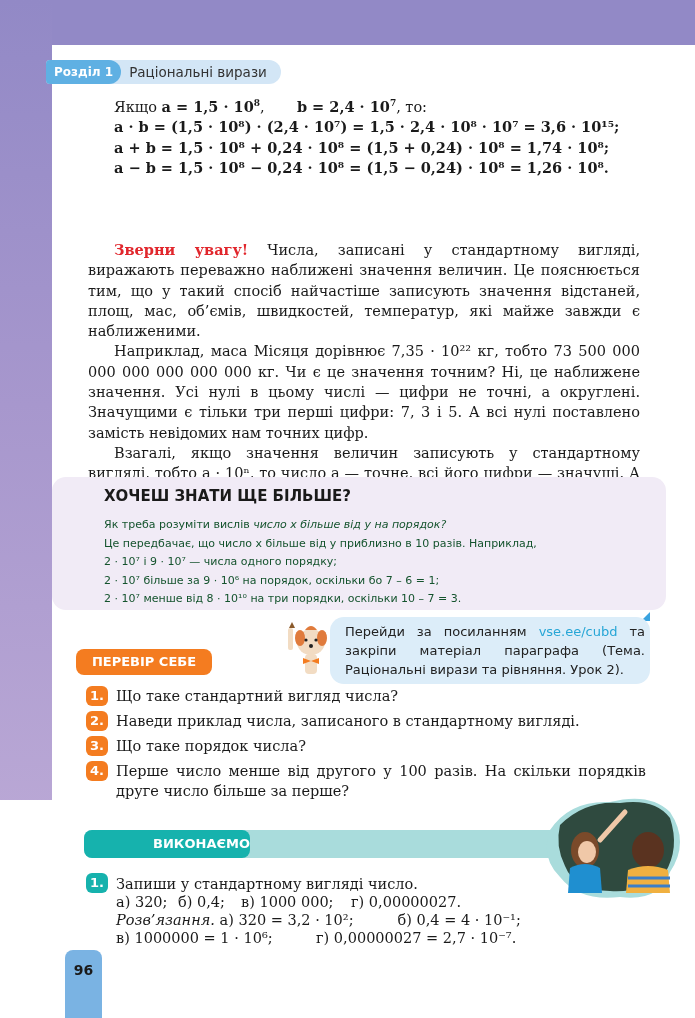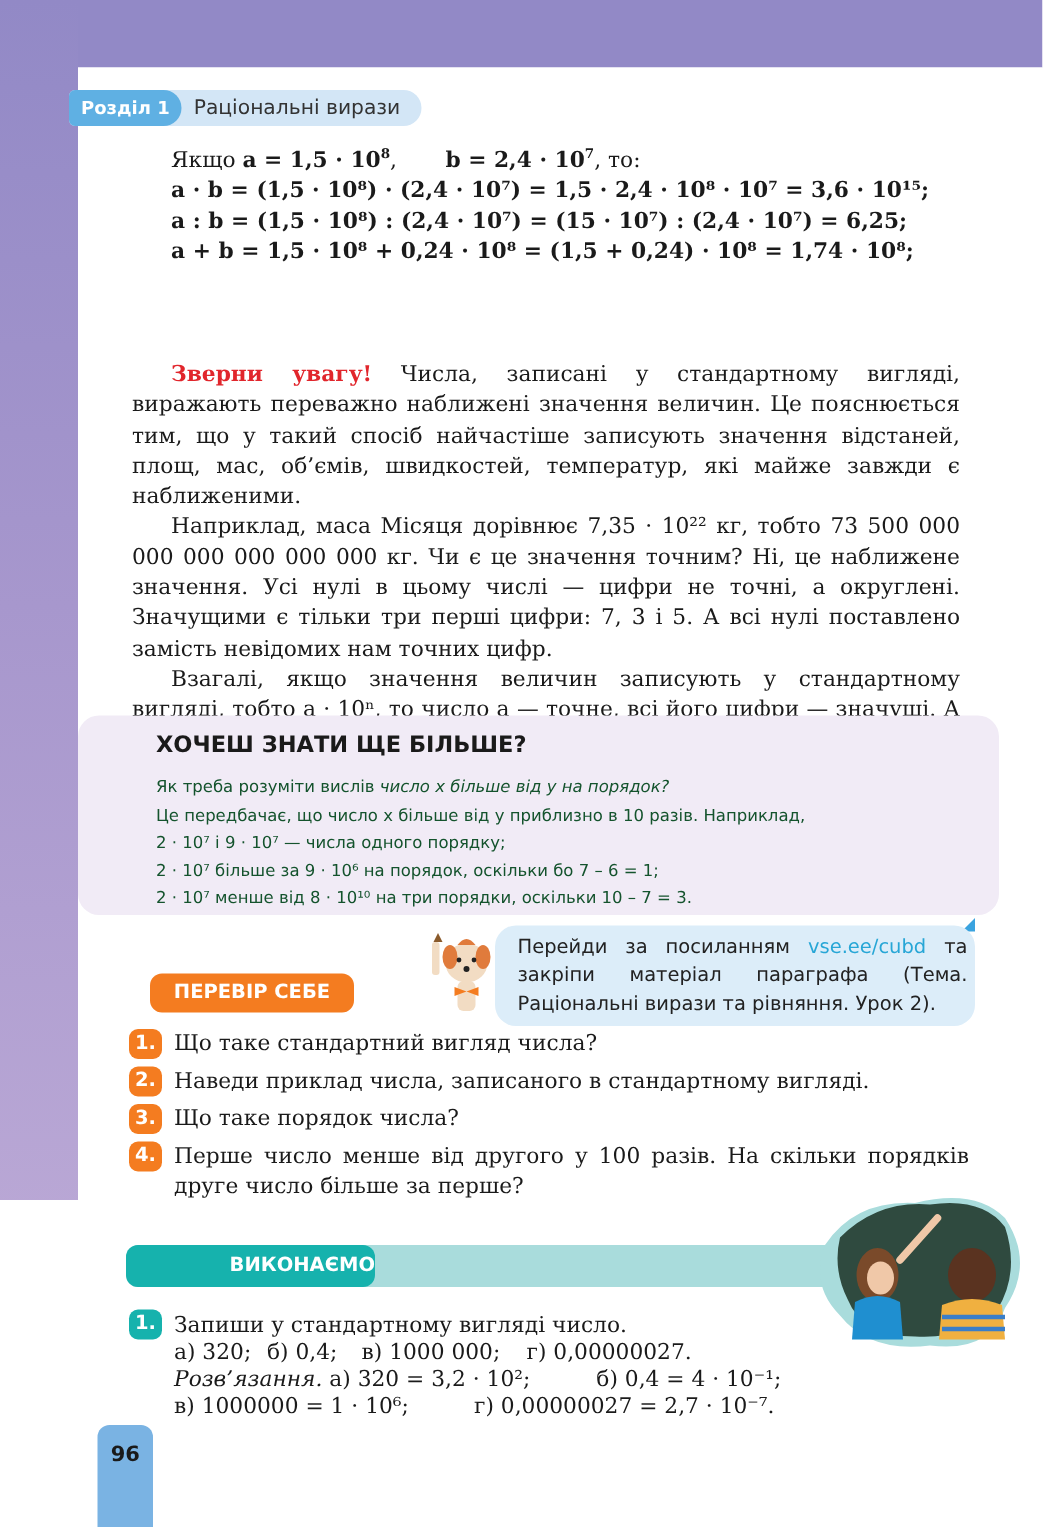--- a/index.html
+++ b/index.html
@@ -38,21 +38,21 @@
 
   .callout { position: absolute; left: 330px; top: 617px; width: 320px; height: 67px; background: #dcedf9;
     border-radius: 14px; }
   .callout-text { position: absolute; left: 345px; top: 622px; width: 300px; font-family: "DejaVu Sans", sans-serif;
     font-size: 13px; line-height: 19px; color: #222; text-align: justify; }
   .link { color: #27a6d6; }
   .corner-tri { position: absolute; left: 641px; top: 612px; width: 0; height: 0;
     border-left: 9px solid transparent; border-top: 9px solid #3aa3df; transform: rotate(90deg); }
   .mascot { position: absolute; left: 283px; top: 620px; width: 52px; height: 55px; }
 
-  .check-tag { position: absolute; left: 100px; top: 649px; width: 136px; height: 26px; background: #f47c20;
+  .check-tag { position: absolute; left: 76px; top: 649px; width: 136px; height: 26px; background: #f47c20;
     border-radius: 8px; color: #fff; font-family: "DejaVu Sans", sans-serif; font-weight: bold; font-size: 13px;
     text-align: center; line-height: 26px; }
 
   .q { position: absolute; left: 86px; width: 560px; font-size: 14.5px; line-height: 20px; display: flex; }
   .qnum { flex: none; width: 22px; height: 20px; background: #f47c20; color: #fff; border-radius: 6px;
     font-family: "DejaVu Sans", sans-serif; font-weight: bold; font-size: 13px; text-align: center; line-height: 20px;
     margin-right: 8px; }
   .qtext { flex: 1; text-align: justify; }
 
   .together-bar { position: absolute; left: 84px; top: 830px; width: 520px; height: 28px; background: #a9dcdc;
@@ -81,22 +81,22 @@
 <div class="page-bottom"></div>
 
 <div class="section-tag">
   <span class="section-num">Розділ 1</span>
   <span class="section-title">Раціональні вирази</span>
 </div>
 
 <div class="text" style="top:97px;">
   <p class="ml"><span>Якщо </span><span class="b"><span>a = 1,5 · 10</span><sup>8</sup></span>,&nbsp;&nbsp;&nbsp;&nbsp;&nbsp;&nbsp;&nbsp;<span class="b"><span>b = 2,4 · 10</span><sup>7</sup></span><span>, то:</span></p>
   <p class="ml b">a · b = (1,5 · 10⁸) · (2,4 · 10⁷) = 1,5 · 2,4 · 10⁸ · 10⁷ = 3,6 · 10¹⁵;</p>
-  <p class="ml b">a : b = (1,5 · 10⁸) : (2,4 · 10⁷) = (15 · 10⁷) : (2,4 · 10⁷) = 6,25;</p>
   <p class="ml b">a + b = 1,5 · 10⁸ + 0,24 · 10⁸ = (1,5 + 0,24) · 10⁸ = 1,74 · 10⁸;</p>
+  <p class="ml b">a − b = 1,5 · 10⁸ − 0,24 · 10⁸ = (1,5 − 0,24) · 10⁸ = 1,26 · 10⁸.</p>
 </div>
 
 <div class="text" style="top:240px;">
   <p class="indent"><span class="red">Зверни увагу!</span><span> Числа, записані у стандартному вигляді, виражають переважно наближені значення величин. Це пояснюється тим, що у такий спосіб найчастіше записують значення відстаней, площ, мас, об’ємів, швидкостей, температур, які майже завжди є наближеними.</span></p>
   <p class="indent">Наприклад, маса Місяця дорівнює 7,35 · 10²² кг, тобто 73 500 000 000 000 000 000 000 кг. Чи є це значення точним? Ні, це наближене значення. Усі нулі в цьому числі — цифри не точні, а округлені. Значущими є тільки три перші цифри: 7, 3 і 5. А всі нулі поставлено замість невідомих нам точних цифр.</p>
   <p class="indent">Взагалі, якщо значення величин записують у стандартному вигляді, тобто a · 10ⁿ, то число a — точне, всі його цифри — значущі. А всі нулі, які одержують від множення a на 10ⁿ, є результатом округлення.</p>
 </div>
 
 <div class="more-box"></div>
 <div class="more-title">ХОЧЕШ ЗНАТИ ЩЕ БІЛЬШЕ?</div>

